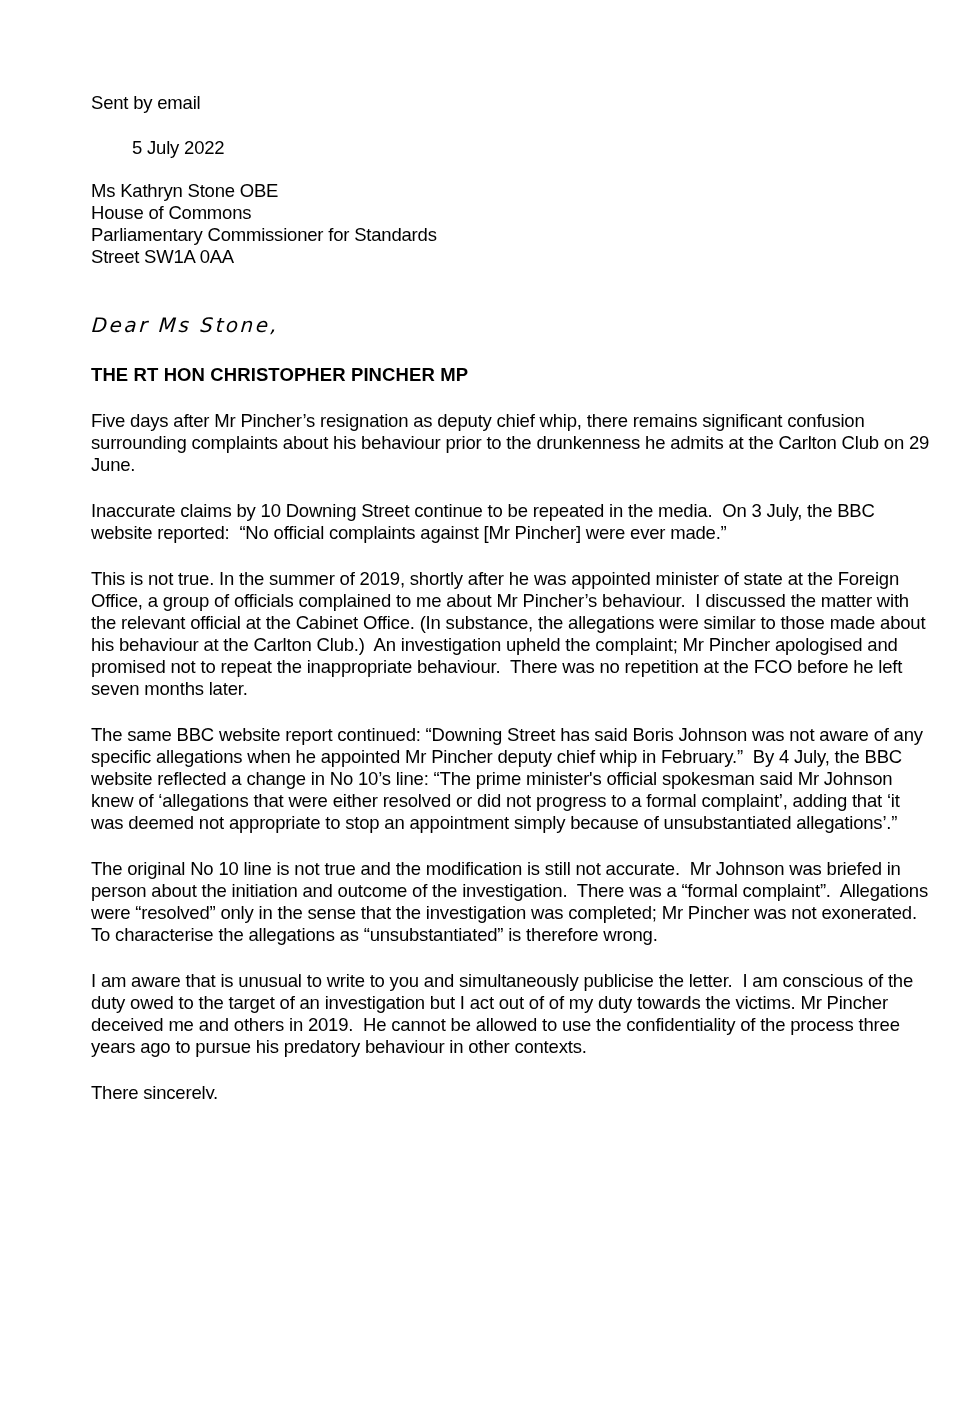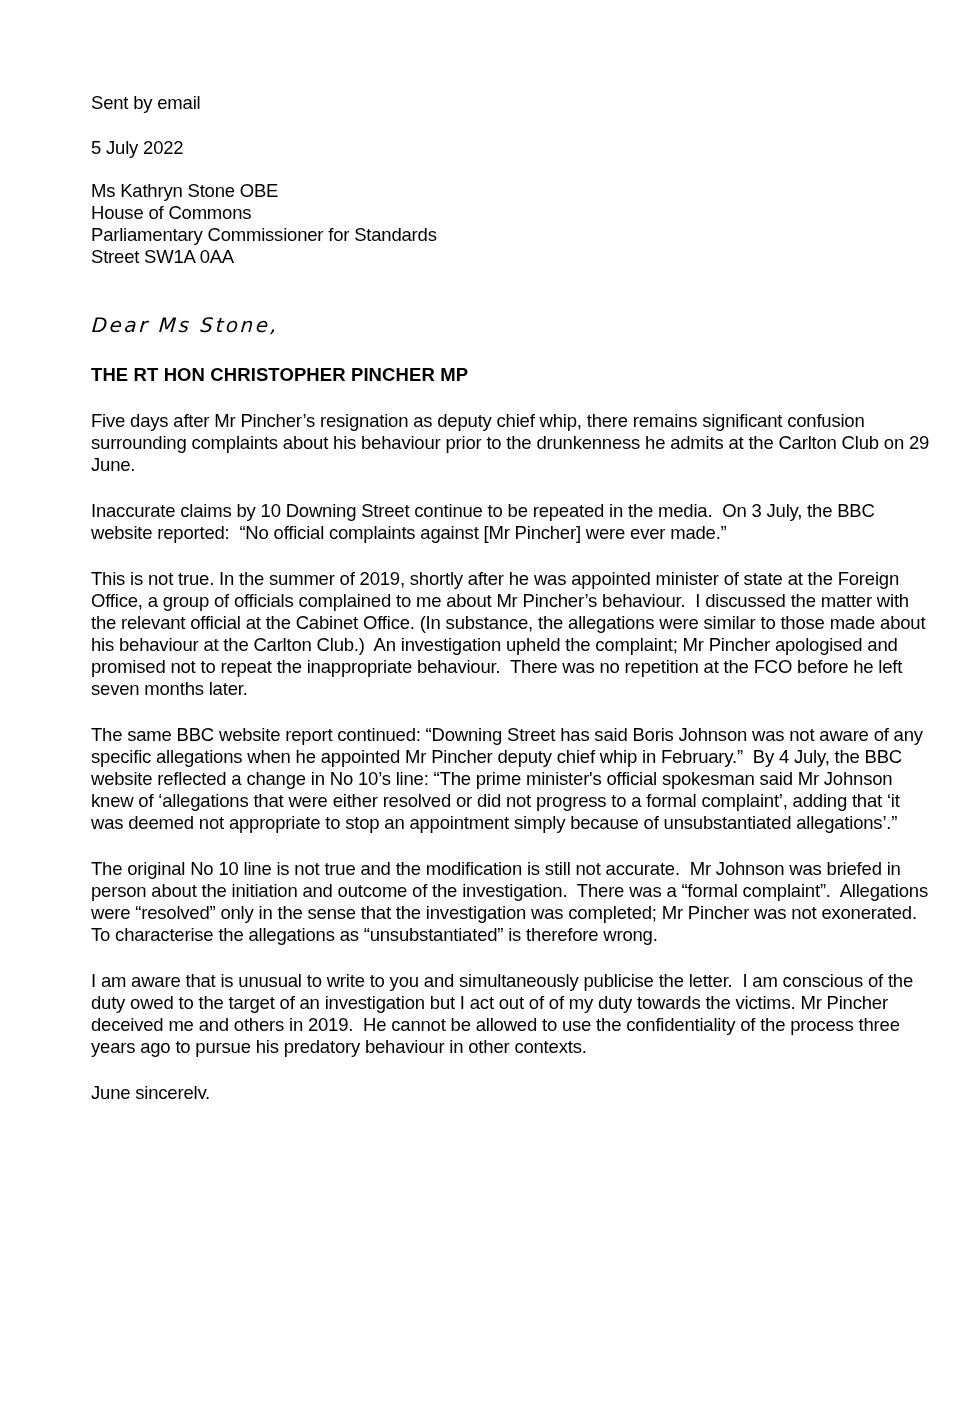--- a/index.html
+++ b/index.html
@@ -21,21 +21,21 @@
     top: 92px;
     width: 845px;
     font-family: "Liberation Sans", sans-serif;
     font-size: 18.5px;
     line-height: 22px;
     letter-spacing: -0.2px;
     color: #000000;
   }
   .block { margin: 0 0 0 0; }
   .delivery { margin-bottom: 23px; }
-  .date { margin-bottom: 21px; }
+  .date { margin-bottom: 21px; margin-left: 41px; }
   .recipient { margin-bottom: 44px; }
   .recipient div { white-space: nowrap; }
   .salutation {
     margin-bottom: 25px;
     line-height: 26px;
   }
   .script {
     font-family: "DejaVu Sans", sans-serif;
     font-style: italic;
     font-size: 20px;
@@ -84,21 +84,21 @@
 
     <div class="block subject">THE RT HON CHRISTOPHER PINCHER MP</div>
 
     <div class="block para">Five days after Mr Pincher’s resignation as deputy chief whip, there remains significant confusion surrounding complaints about his behaviour prior to the drunkenness he admits at the Carlton Club on 29 June.</div>
     <div class="block para">Inaccurate claims by 10 Downing Street continue to be repeated in the media.  On 3 July, the BBC website reported:  “No official complaints against [Mr Pincher] were ever made.”</div>
     <div class="block para">This is not true. In the summer of 2019, shortly after he was appointed minister of state at the Foreign Office, a group of officials complained to me about Mr Pincher’s behaviour.  I discussed the matter with the relevant official at the Cabinet Office. (In substance, the allegations were similar to those made about his behaviour at the Carlton Club.)  An investigation upheld the complaint; Mr Pincher apologised and promised not to repeat the inappropriate behaviour.  There was no repetition at the FCO before he left seven months later.</div>
     <div class="block para">The same BBC website report continued: “Downing Street has said Boris Johnson was not aware of any specific allegations when he appointed Mr Pincher deputy chief whip in February.”  By 4 July, the BBC website reflected a change in No 10’s line: “The prime minister's official spokesman said Mr Johnson knew of ‘allegations that were either resolved or did not progress to a formal complaint’, adding that ‘it was deemed not appropriate to stop an appointment simply because of unsubstantiated allegations’.”</div>
     <div class="block para">The original No 10 line is not true and the modification is still not accurate.  Mr Johnson was briefed in person about the initiation and outcome of the investigation.  There was a “formal complaint”.  Allegations were “resolved” only in the sense that the investigation was completed; Mr Pincher was not exonerated.  To characterise the allegations as “unsubstantiated” is therefore wrong.</div>
     <div class="block para">I am aware that is unusual to write to you and simultaneously publicise the letter.  I am conscious of the duty owed to the target of an investigation but I act out of of my duty towards the victims. Mr Pincher deceived me and others in 2019.  He cannot be allowed to use the confidentiality of the process three years ago to pursue his predatory behaviour in other contexts.</div>
 
-    <div class="block valediction">June sincerely,</div>
+    <div class="block valediction">There sincerely,</div>
 
     <div class="block signature">
       <span class="script">Simon</span>
     </div>
 
     <div class="block sender">
       <div class="sender-name">McDonald of Salford</div>
       <div>Foreign &amp; Commonwealth Office</div>
       <div>(2015 - 2018)</div>
     </div>

